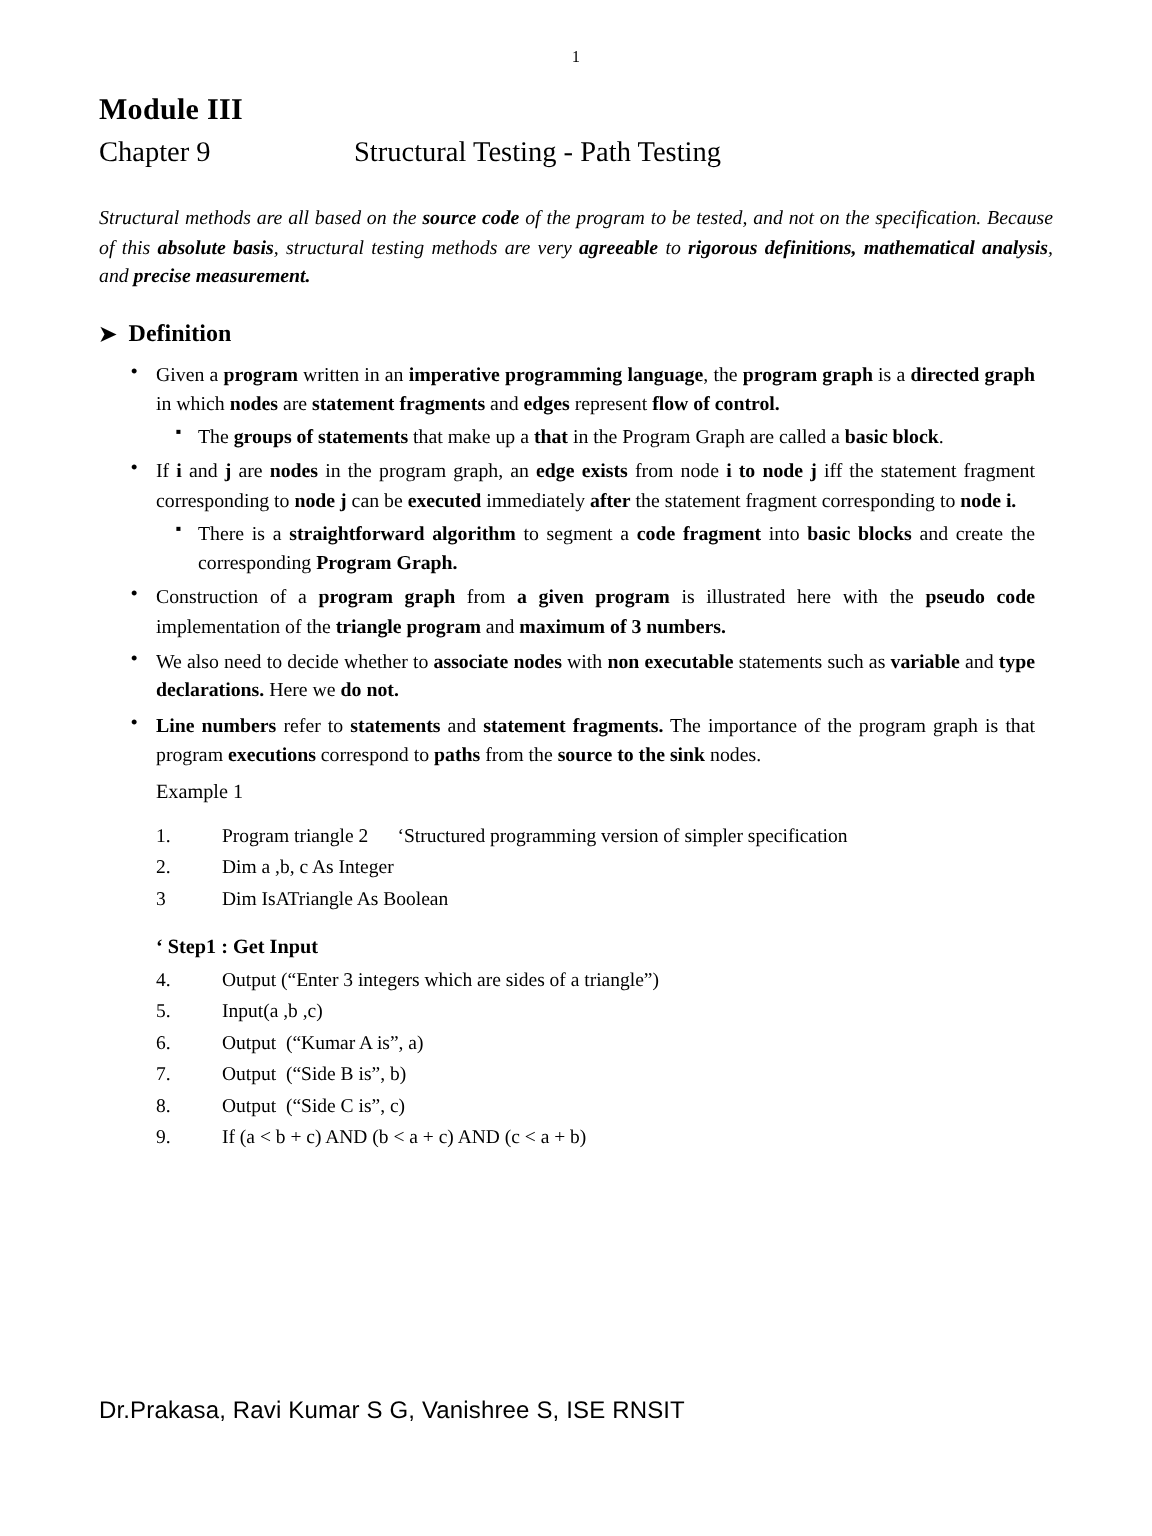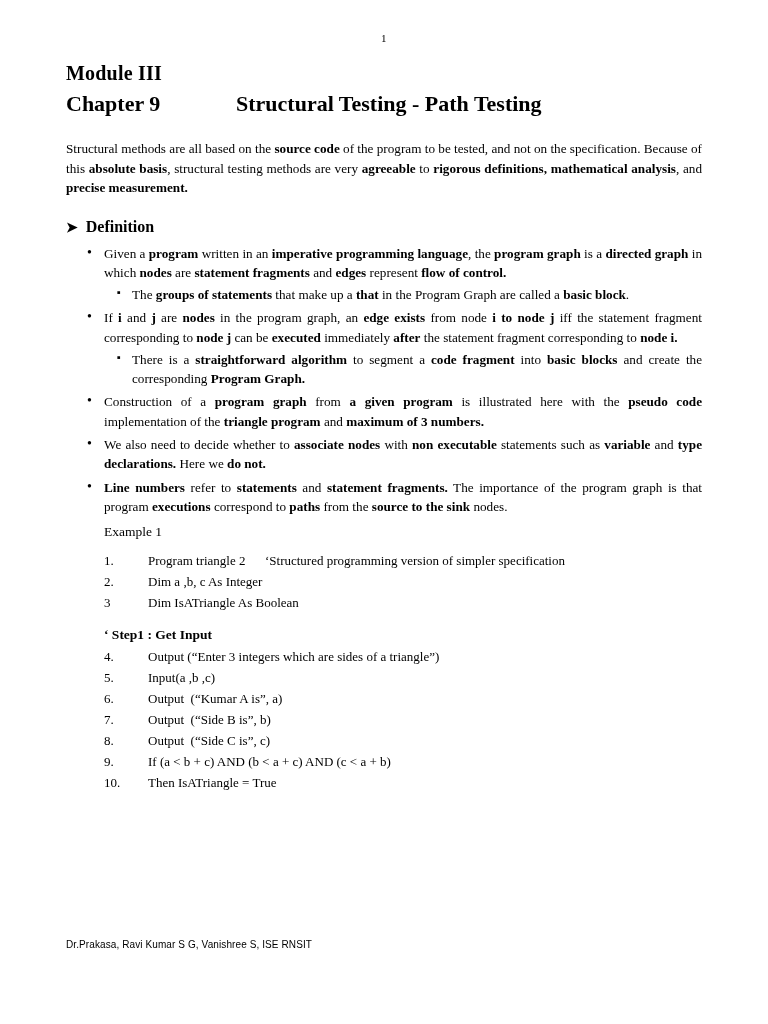--- a/index.html
+++ b/index.html
@@ -31,54 +31,55 @@
   .module-title {
     text-align: left;
     font-size: 20px;
     font-weight: bold;
     margin: 0 0 6px 0;
     letter-spacing: 0.2px;
   }
   .chapter-line {
     display: flex;
     align-items: center;
-    font-size: 22px;
-    font-weight: bold;
+    font-size: 19px;
+    font-weight: normal;
     margin: 0 0 22px 0;
   }
   .chapter-label {
     width: 170px;
     flex: 0 0 170px;
   }
   .chapter-title {
     flex: 1;
   }
   p.intro {
     font-size: 13.2px;
     line-height: 1.48;
     text-align: justify;
     margin: 0 0 20px 0;
+    font-style: italic;
   }
   b, .b { font-weight: bold; }
 
   .section-heading {
     display: flex;
     align-items: baseline;
     font-size: 16px;
     font-weight: bold;
     margin: 0 0 8px 0;
   }
   .arrow-bullet {
     font-size: 14px;
     margin-right: 8px;
     line-height: 1;
   }
   ul.lvl1 {
     list-style: none;
-    margin: 0 0 0 0;
+    margin: 0 12px 0 0;
     padding: 0 0 0 38px;
   }
   ul.lvl1 > li {
     position: relative;
     font-size: 13.2px;
     line-height: 1.46;
     text-align: justify;
     margin-bottom: 4px;
   }
   ul.lvl1 > li::before {
@@ -130,21 +131,21 @@
   }
   .step-head {
     font-size: 13.5px;
     font-weight: bold;
     margin: 14px 0 3px 38px;
   }
   .footer {
     position: absolute;
     left: 66px;
     bottom: 74px;
-    font-size: 10px;
+    font-size: 16px;
     font-family: "Liberation Sans", sans-serif;
     letter-spacing: 0.1px;
   }
 </style>
 </head>
 <body>
 
 <div class="page">
 
   <div class="page-number">1</div>
@@ -191,18 +192,17 @@
       <div class="code-line"><span class="code-num">4.</span><span class="code-text">Output (“Enter 3 integers which are sides of a triangle”)</span></div>
       <div class="code-line"><span class="code-num">5.</span><span class="code-text">Input(a ,b ,c)</span></div>
       <div class="code-line"><span class="code-num">6.</span><span class="code-text">Output  (“Kumar A is”, a)</span></div>
       <div class="code-line"><span class="code-num">7.</span><span class="code-text">Output  (“Side B is”, b)</span></div>
       <div class="code-line"><span class="code-num">8.</span><span class="code-text">Output  (“Side C is”, c)</span></div>
     </div>
 
 
   <div class="code-block" id="code-block-3">
       <div class="code-line"><span class="code-num">9.</span><span class="code-text">If (a &lt; b + c) AND (b &lt; a + c) AND (c &lt; a + b)</span></div>
-      <div class="code-line"><span class="code-num">10.</span><span class="code-text">Then IsATriangle = True</span></div>
     </div>
 
   <div class="footer">Dr.Prakasa, Ravi Kumar S G, Vanishree S, ISE RNSIT</div>
 
 </div>
 
 </body></html>

